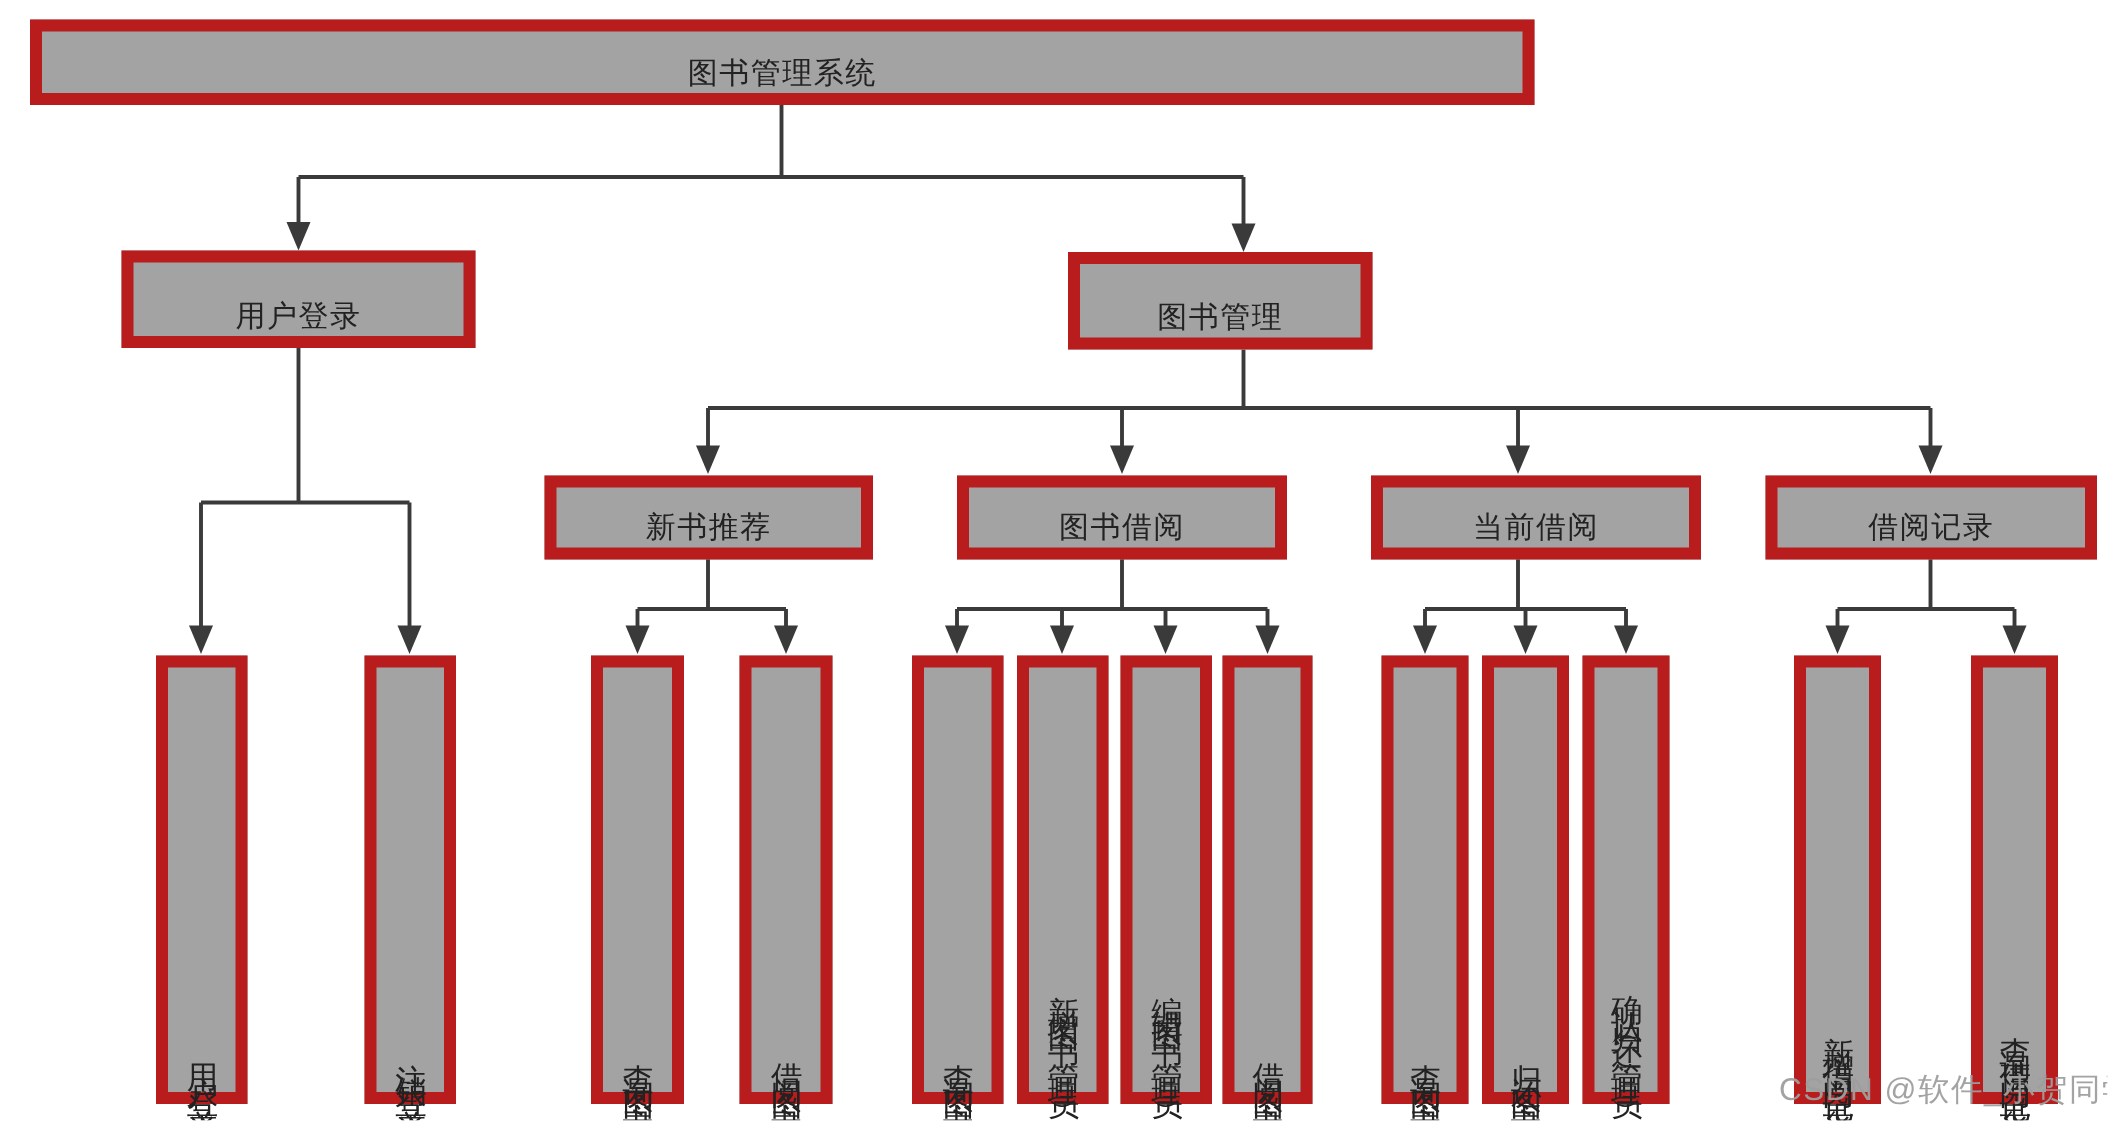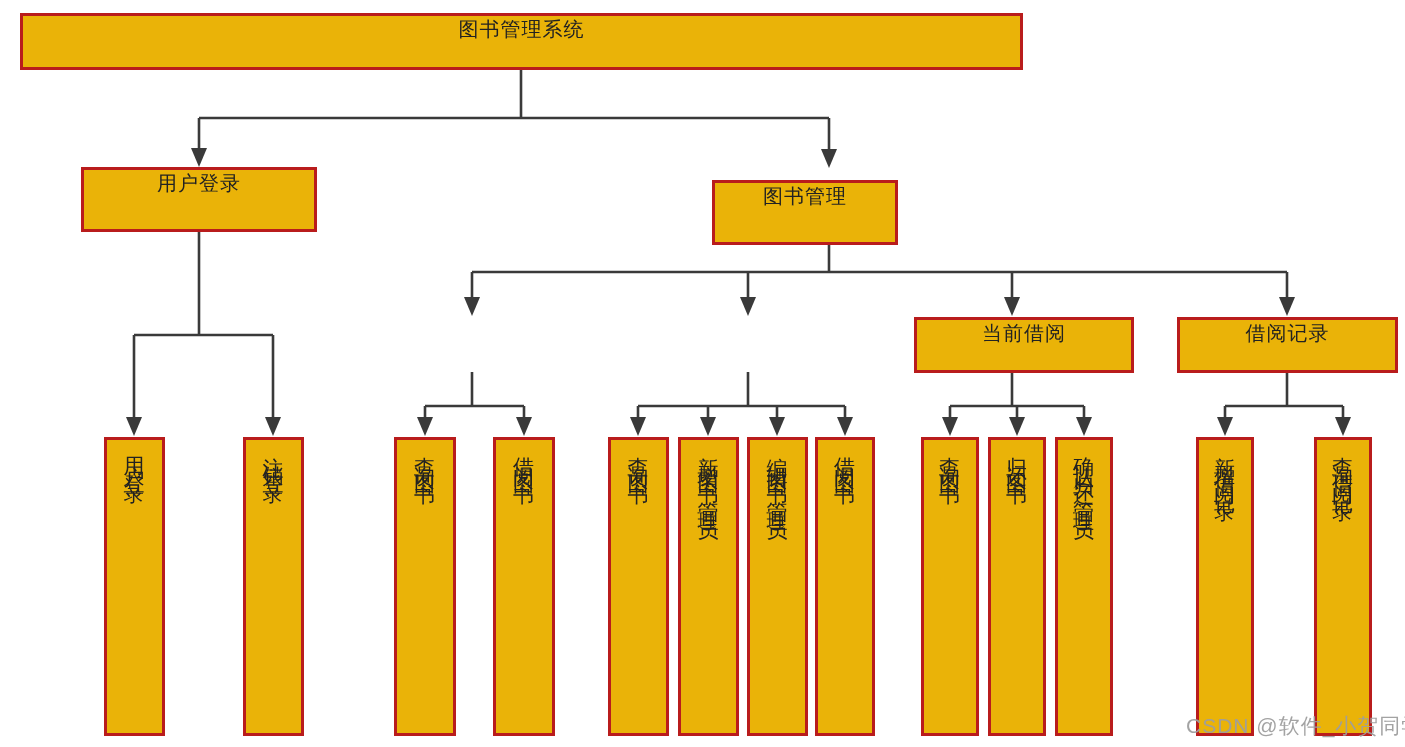--- a/index.html
+++ b/index.html
@@ -26,24 +26,24 @@
     stroke-width: 2.6;
     fill: none;
   }
   .connectors path.arrow {
     fill: #3a3a3a;
     stroke: none;
   }
   .node {
     position: absolute;
     box-sizing: border-box;
-    background: #eab308;
-    border: 3px solid #b91c1c;
+    background: #a3a3a3;
+    border: 8px solid #b91c1c;
     display: flex;
-    align-items: flex-start;
+    align-items: flex-end;
     justify-content: center;
     color: #222222;
   }
   .hnode {
     font-size: 20px;
     letter-spacing: 1px;
   }
   .vnode {
     top: 437px;
     height: 299px;
@@ -136,24 +136,30 @@
     </g>
   </svg>
 
   <div class="node hnode" style="left:20px; top:13px; width:1003px; height:57px;">
     <span>图书管理系统</span>
   </div>
 
   <div class="node hnode" style="left:81px; top:167px; width:236px; height:65px;">
     <span>用户登录</span>
   </div>
-  <div class="node hnode" style="left:712px; top:180px; width:186px; height:65px;">
+  <div class="node hnode" style="left:712px; top:168px; width:203px; height:65px;">
     <span>图书管理</span>
   </div>
 
+  <div class="node hnode" style="left:363px; top:317px; width:219px; height:56px;">
+    <span>新书推荐</span>
+  </div>
+  <div class="node hnode" style="left:638px; top:317px; width:220px; height:56px;">
+    <span>图书借阅</span>
+  </div>
   <div class="node hnode" style="left:902px; top:317px; width:220px; height:56px;margin-left:12px;">
     <span>当前借阅</span>
   </div>
   <div class="node hnode" style="left:1177px; top:317px; width:221px; height:56px;">
     <span>借阅记录</span>
   </div>
 
   <div class="node vnode" style="left:104px; width:61px;">
     <span class="vtext">用户登录</span>
   </div>

